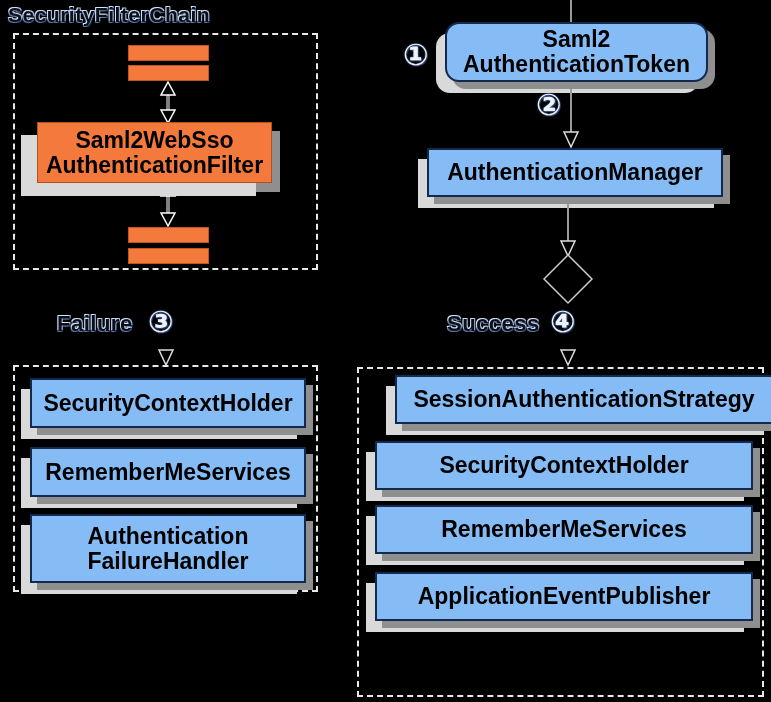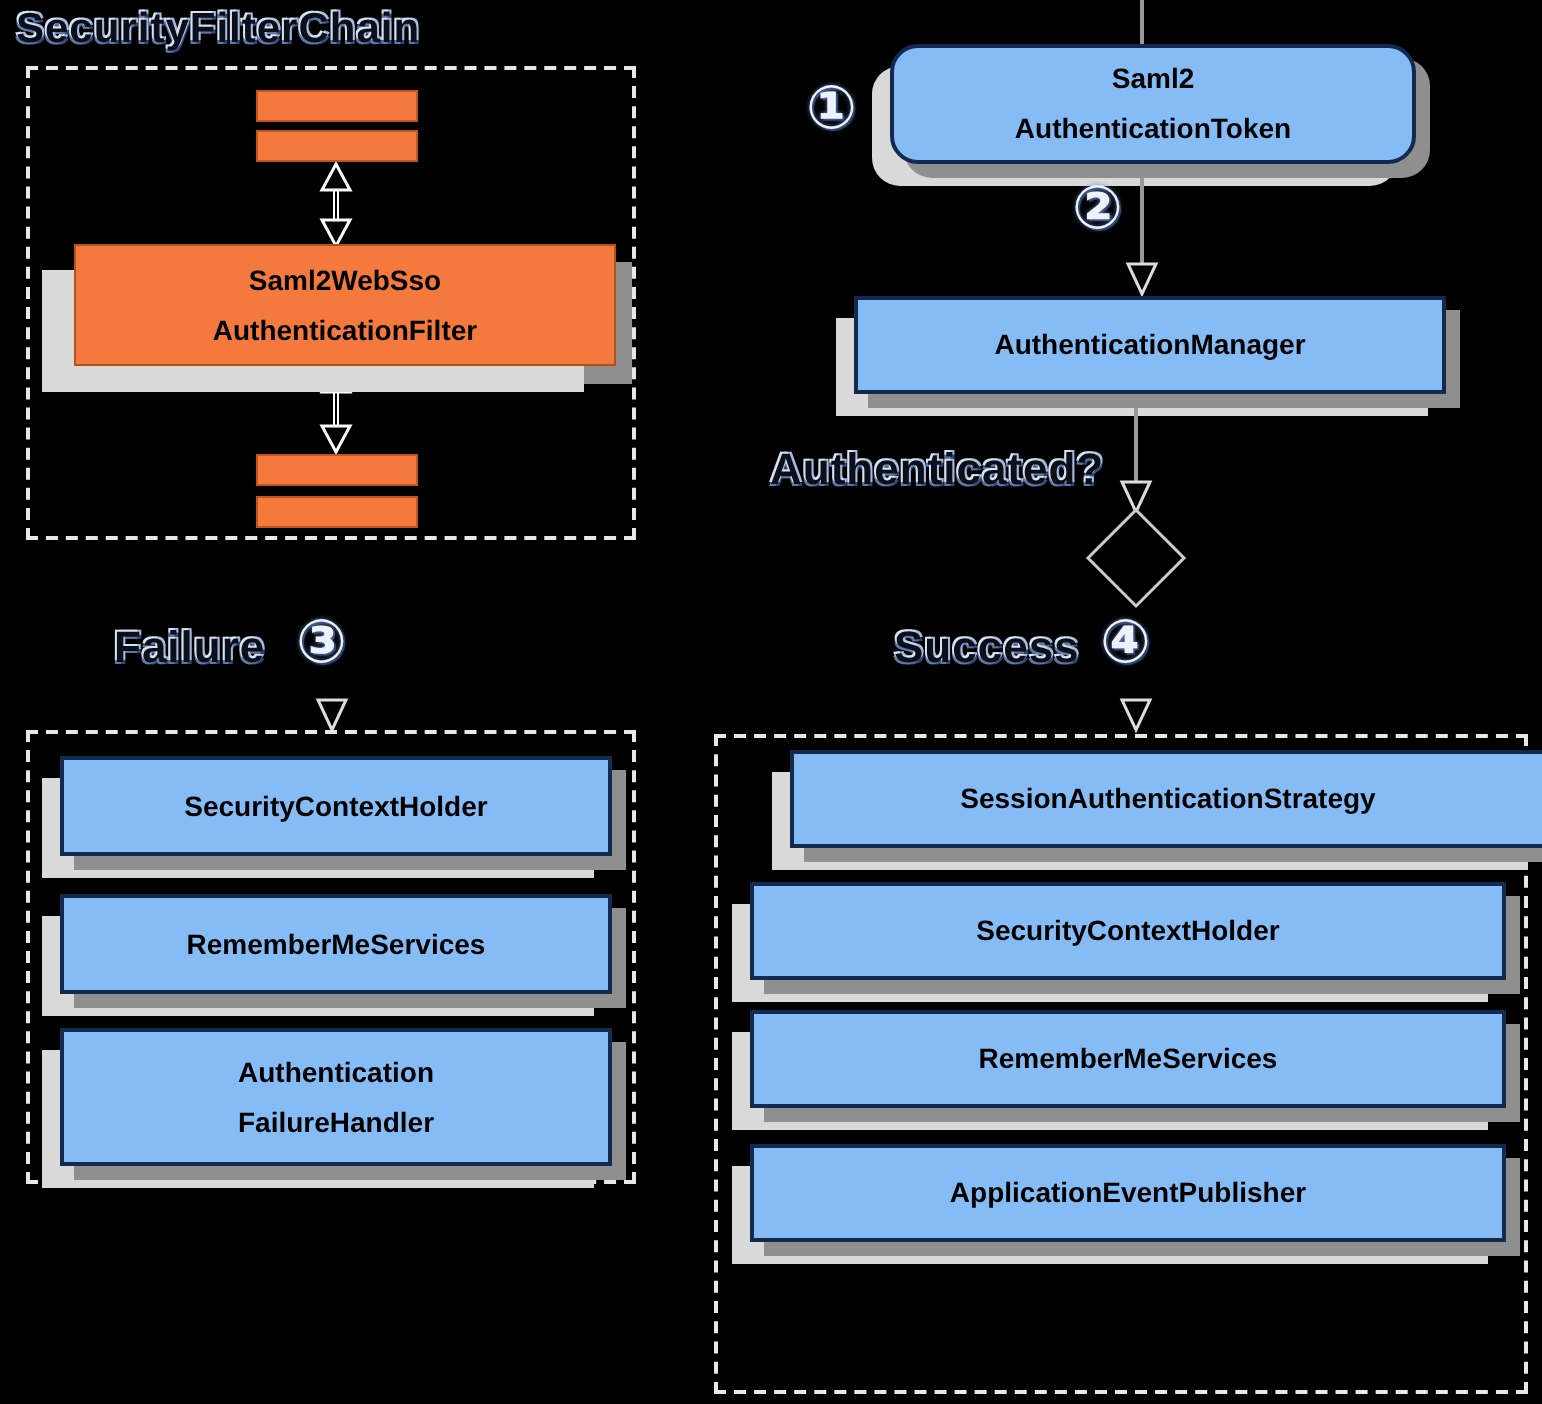--- a/index.html
+++ b/index.html
@@ -20,21 +20,21 @@
 
   
   .node{position:absolute;}
   .node::before{content:"";position:absolute;inset:0;background:#d9d9d9;transform:translate(-9px,11px);z-index:0;}
   .node::after{content:"";position:absolute;inset:0;background:#8f8f8f;transform:translate(7px,7px);z-index:1;}
   .node.light-front::before{z-index:1;transform:translate(-16px,13px);}
   .node.light-front::after{z-index:0;transform:translate(8px,9px);}
   .node.rounded::before,.node.rounded::after{border-radius:14px;}
   .face{position:relative;z-index:2;width:100%;height:100%;box-sizing:border-box;
     display:flex;align-items:center;justify-content:center;text-align:center;
-    font-weight:bold;font-size:14px;line-height:25px;color:#000;white-space:pre-line;}
+    font-weight:bold;font-size:23px;line-height:25px;color:#000;white-space:pre-line;}
   .face.blue{background:#85bcf5;border:2px solid #13294e;}
   .face.orange{background:#f4793c;border:1px solid #b5501a;}
   .face.rounded{border-radius:14px;}
 
   
   .bar{position:absolute;left:128px;width:81px;height:16px;background:#f4793c;border:1px solid #c2541d;box-sizing:border-box;}
 
   
   .vline{position:absolute;width:2px;background:#9a9a9a;}
 
@@ -60,21 +60,21 @@
     <polygon points="10,1 17,14 3,14" fill="#000" stroke="#fff" stroke-width="1.5"></polygon>
     <polygon points="10,42 3,29 17,29" fill="#000" stroke="#fff" stroke-width="1.5"></polygon>
   </svg>
   <svg style="left:158px;top:182px;" width="20" height="45" viewBox="0 0 20 45">
     <line x1="10" y1="11" x2="10" y2="34" stroke="#fff" stroke-width="3"></line>
     <line x1="10" y1="11" x2="10" y2="34" stroke="#000" stroke-width="1"></line>
     <polygon points="10,1 17,14 3,14" fill="#000" stroke="#fff" stroke-width="1.5"></polygon>
     <polygon points="10,44 3,31 17,31" fill="#000" stroke="#fff" stroke-width="1.5"></polygon>
   </svg>
 
-  <div class="node light-front" style="left:37px;top:122px;width:271px;height:61px;">
+  <div class="node light-front" style="left:37px;top:122px;width:235px;height:61px;">
     <div class="face orange">Saml2WebSso
 AuthenticationFilter</div>
   </div>
 
   <div class="vline" style="left:570px;top:0;height:23px;"></div>
 
   <div class="badge" style="left:403px;top:40px;">①</div>
 
   <div class="node rounded" style="left:445px;top:22px;width:263px;height:60px;">
     <div class="face blue rounded">Saml2
@@ -86,21 +86,20 @@
   <svg style="left:562px;top:131px;" width="18" height="18" viewBox="0 0 18 18">
     <polygon points="2,1 16,1 9,16" fill="#000" stroke="#ddd" stroke-width="1.5"></polygon>
   </svg>
 
   <div class="node" style="left:427px;top:148px;width:296px;height:49px;">
     <div class="face blue">AuthenticationManager</div>
   </div>
 
   <div class="vline" style="left:567px;top:197px;height:44px;"></div>
 
-  <div class="outlab" style="left:385px;top:222px;">Authenticated?</div>
 
   <svg style="left:559px;top:240px;" width="18" height="18" viewBox="0 0 18 18">
     <polygon points="2,1 16,1 9,16" fill="#000" stroke="#ddd" stroke-width="1.5"></polygon>
   </svg>
   <svg style="left:542px;top:253px;" width="52" height="52" viewBox="0 0 52 52">
     <polygon points="26,2 50,26 26,50 2,26" fill="#000" stroke="#ccc" stroke-width="1.5"></polygon>
   </svg>
 
   <div class="outlab" style="left:57px;top:311px;text-align:center;">Failure</div>
   <div class="badge" style="left:148px;top:307px;">③</div>

